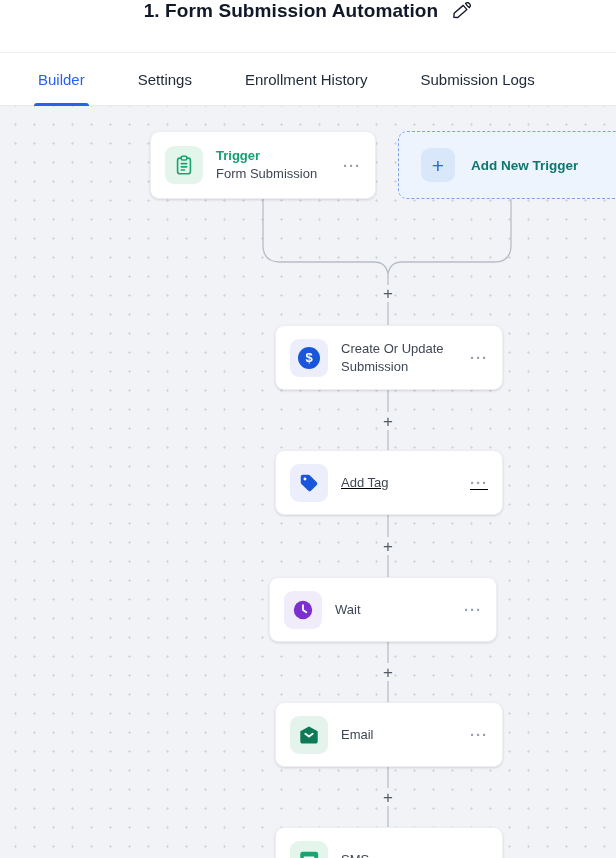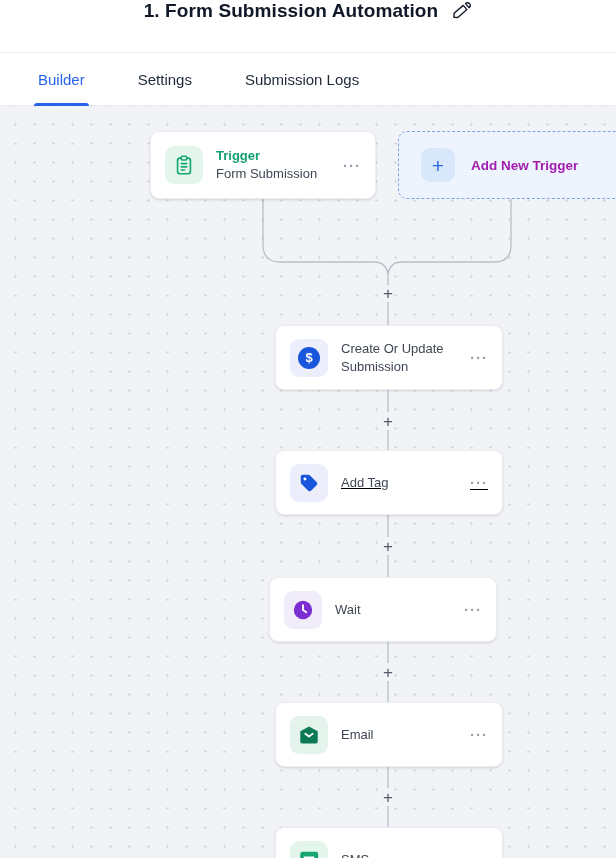--- a/index.html
+++ b/index.html
@@ -46,21 +46,21 @@
 
   .dollar-circle { width:22px; height:22px; border-radius:50%; background:#1a56db; color:#fff;
     font-size:13px; font-weight:700; display:flex; align-items:center; justify-content:center; }
 
   .add-trigger { position:absolute; left:398px; top:25px; width:226px; height:68px;
     background:#edf4fe; border:1.5px dashed #7da2e8; border-radius:9px;
     display:flex; align-items:center; cursor:pointer; }
   .plus-tile { width:34px; height:34px; border-radius:9px; background:#d9e7fb; margin-left:22px;
     display:flex; align-items:center; justify-content:center;
     color:#2d6bdb; font-size:21px; font-weight:400; line-height:1; }
-  .add-trigger-label { margin-left:16px; font-size:13.5px; font-weight:700; color:#a21caf; }
+  .add-trigger-label { margin-left:16px; font-size:13.5px; font-weight:700; color:#0f766e; }
 
   .plus-node { position:absolute; width:18px; height:18px; margin-left:-9px; margin-top:-9px;
     display:flex; align-items:center; justify-content:center; color:#555b66; font-size:17px;
     font-weight:400; line-height:1; cursor:pointer; user-select:none; }
 </style>
 </head>
 <body>
 
 <header class="titlebar">
   <h1>1. Form Submission Automation</h1>
@@ -68,20 +68,21 @@
     <svg width="19" height="19" viewBox="0 0 24 24" fill="none" stroke="#111827" stroke-width="1.7" stroke-linecap="round" stroke-linejoin="round">
       <path d="M12.8 6.2l5 5L7 22H2v-5L12.8 6.2z" transform="translate(1,-2) rotate(4 12 12)"></path>
       <path d="M15.5 3.5c1.4-1.4 3.6-1.4 5 0 1.4 1.4 1.4 3.6 0 5l-2.7-2.3-2.3-2.7z" transform="translate(1,-2) rotate(4 12 12)"></path>
     </svg>
   </button>
 </header>
 
 <nav class="tabbar">
   <div class="tab active">Builder</div>
   <div class="tab">Settings</div>
+  <div class="tab">Enrollment History</div>
   <div class="tab">Submission Logs</div>
 </nav>
 
 <div class="canvas">
 
   <svg class="connectors" width="616" height="752" viewBox="0 0 616 752" fill="none" stroke="#b9bdc6" stroke-width="1.3">
     <path d="M263 93 V139 Q263 156 280 156 H374 Q386 156 388 168 V179"></path>
     <path d="M511 93 V139 Q511 156 494 156 H402 Q390 156 388 168"></path>
     <path d="M388 196 V219"></path>
     <path d="M388 284 V306"></path>

